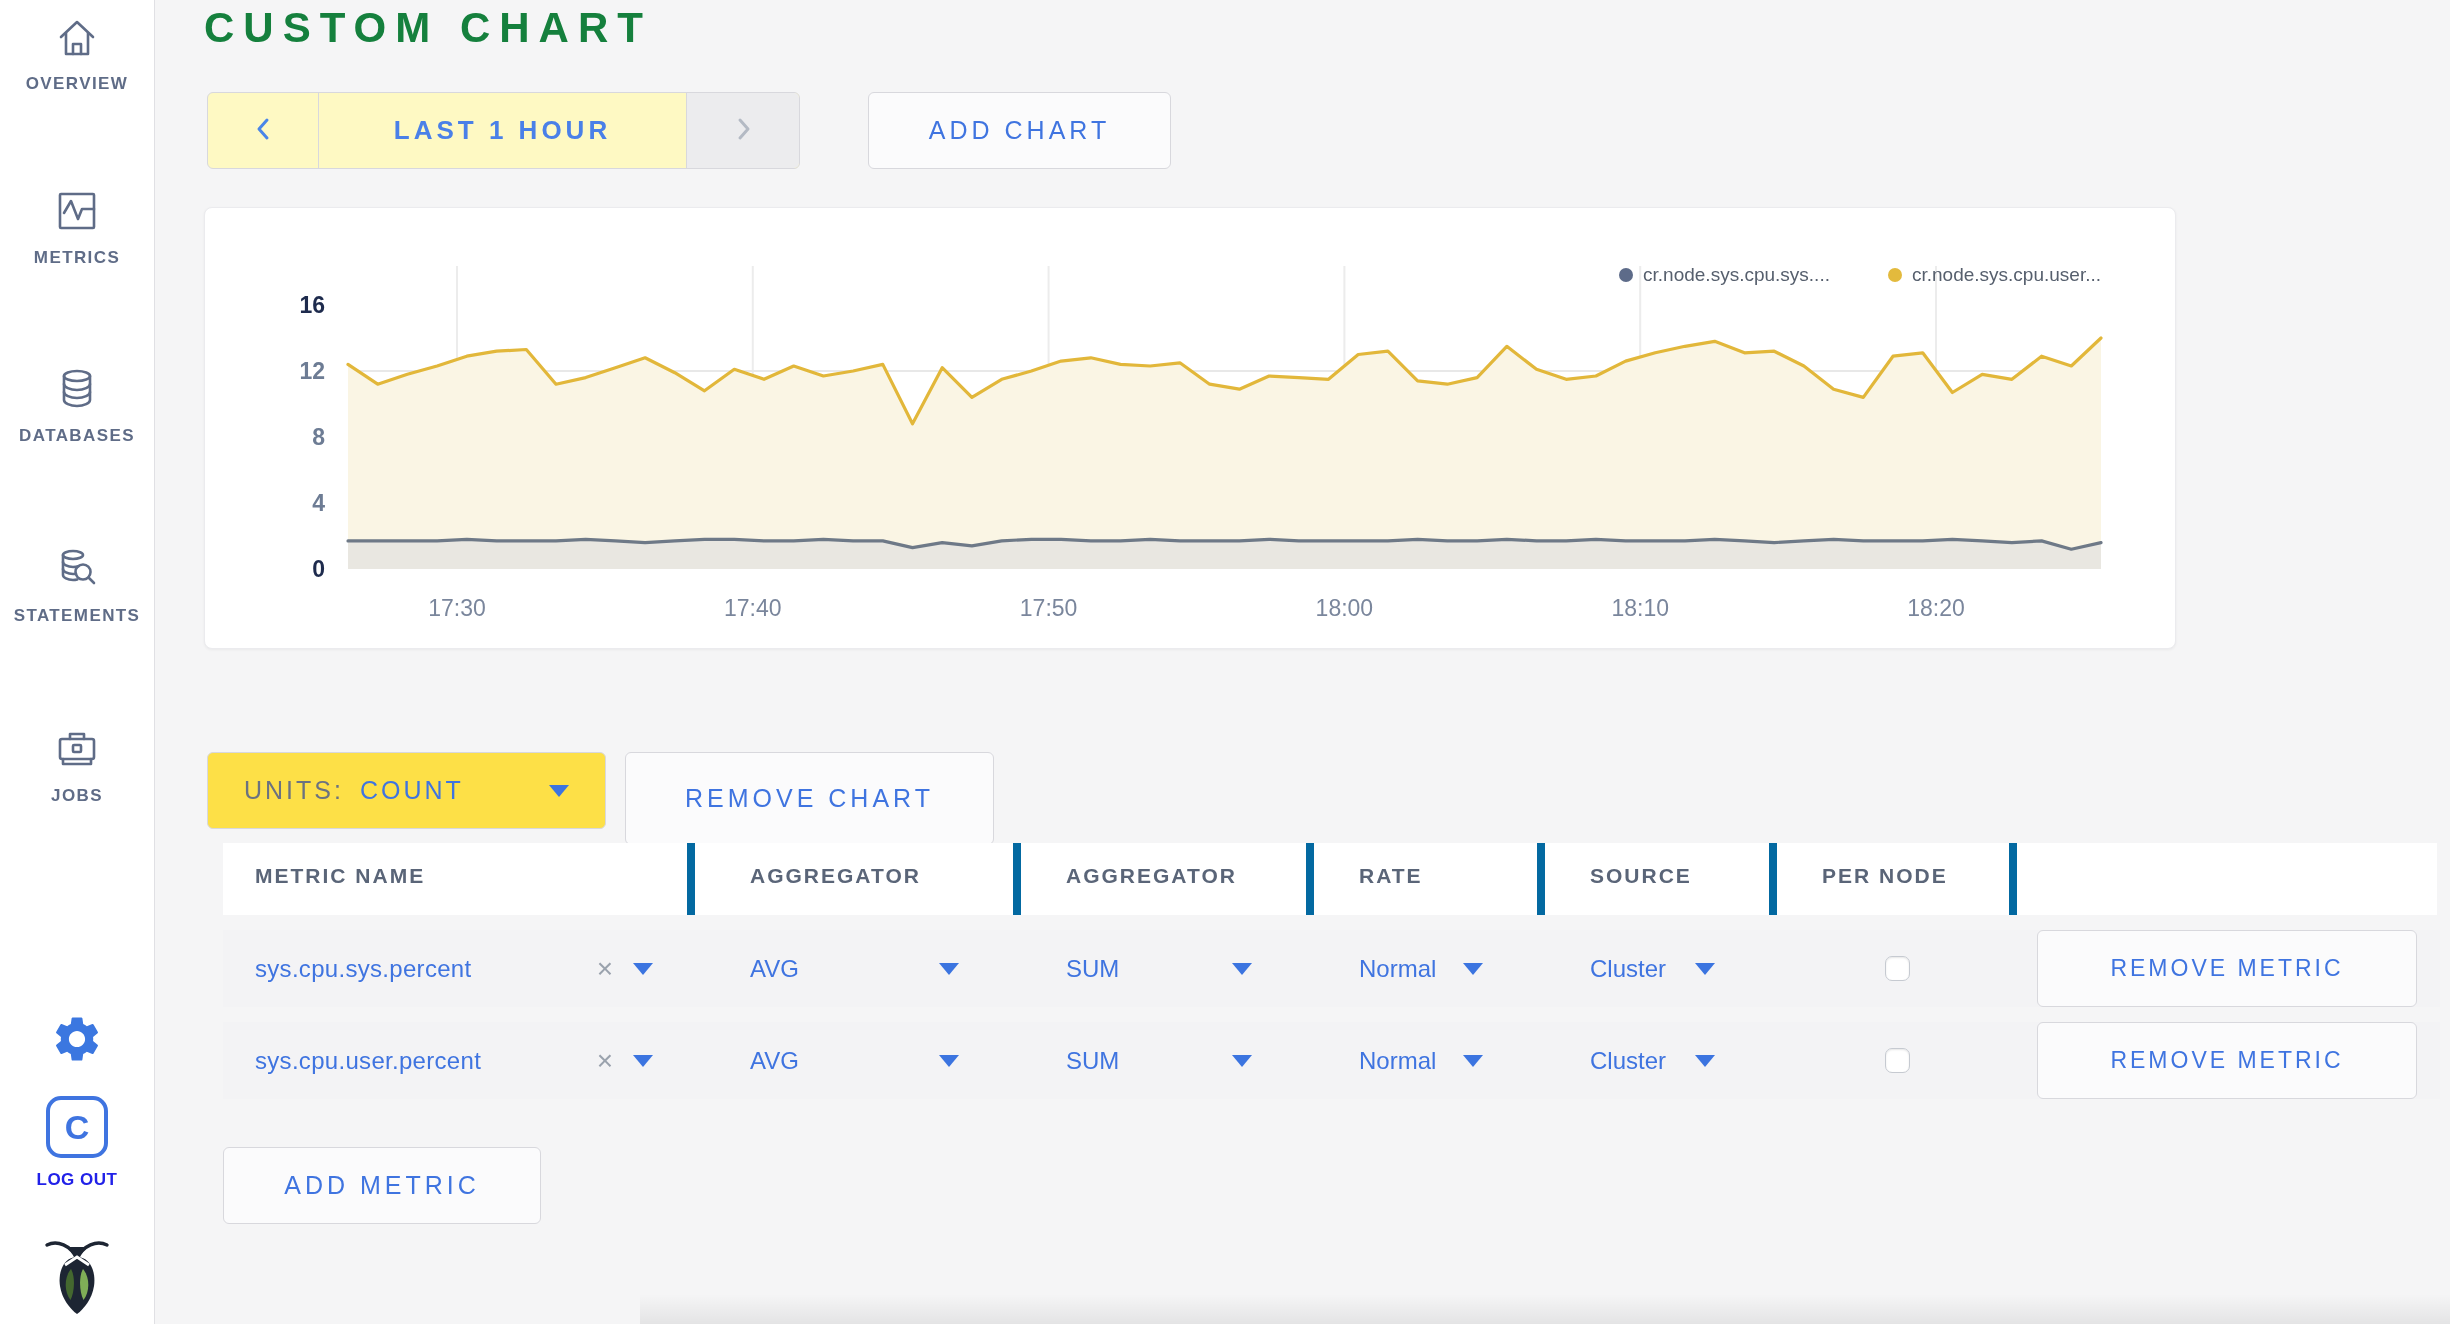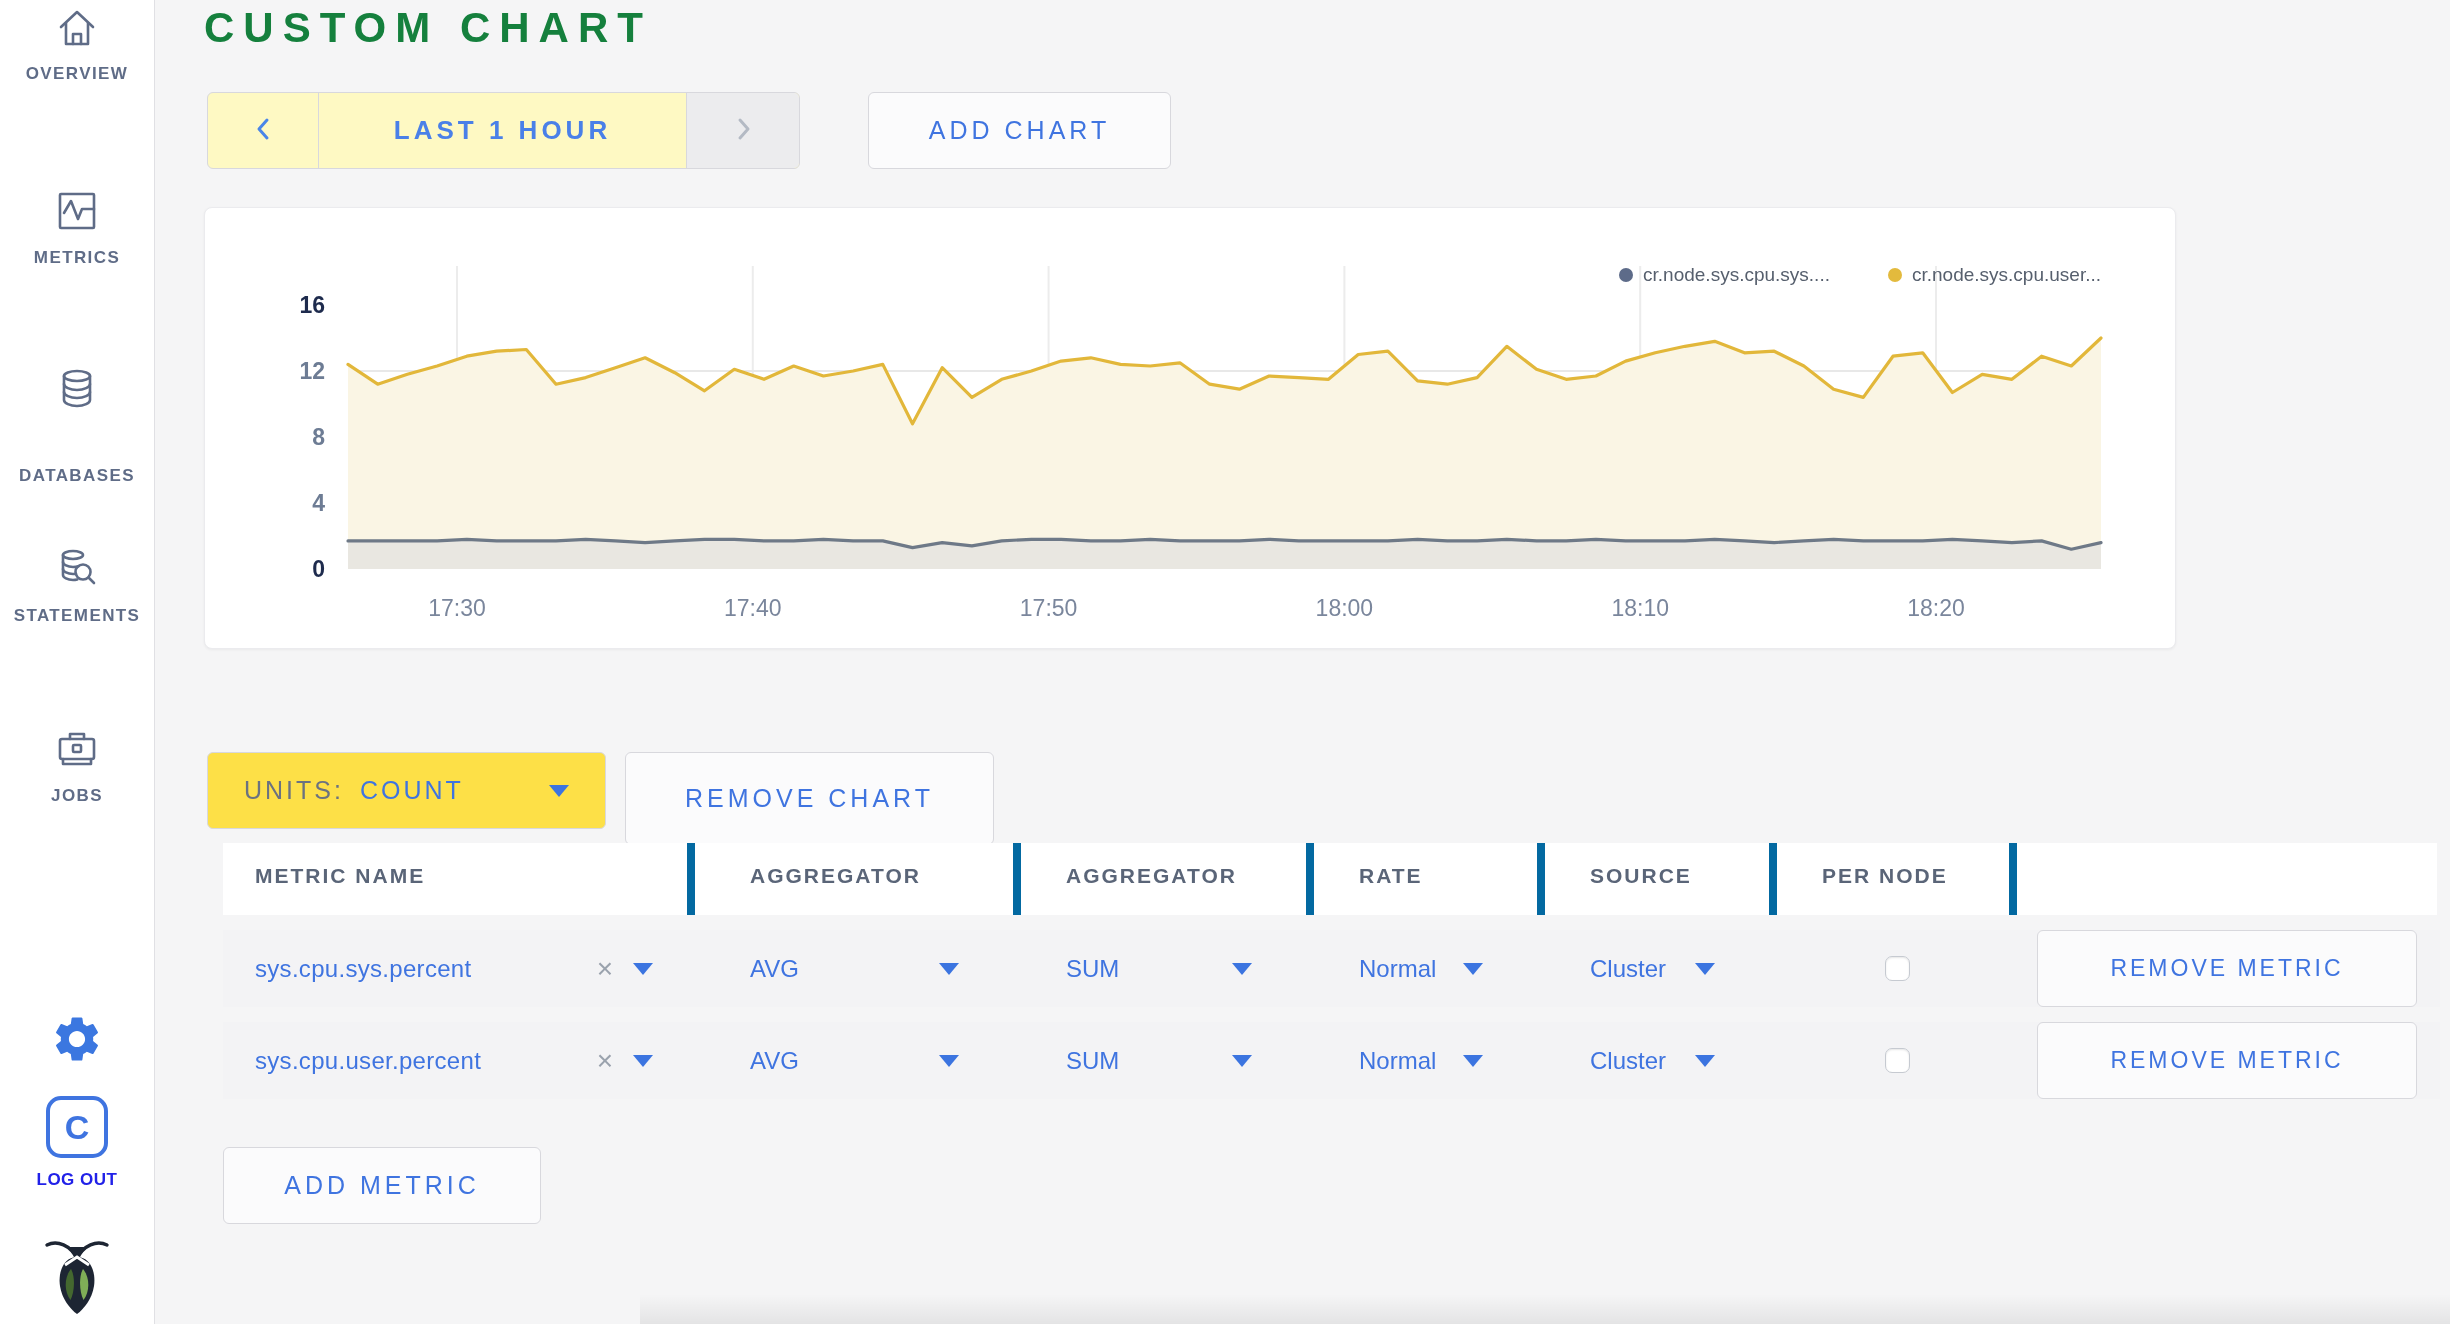--- a/index.html
+++ b/index.html
@@ -138,42 +138,42 @@
     pointer-events:none;
   }
 </style>
 </head>
 <body>
 
 <div id="app">
 
   <aside class="sidebar">
 
-    <div class="nav-item" style="top:4px;">
+    <div class="nav-item" style="top:14px;">
       <span class="nav-icon">
         <svg class="nav-svg" width="46" height="44" viewBox="0 0 46 44">
           <path d="M7 21 L23 6 L39 21"></path>
           <path d="M12 17 V38 H34 V17"></path>
           <path d="M19 38 V28 H27 V38"></path>
         </svg>
       </span>
       <span class="nav-label">OVERVIEW</span>
     </div>
 
     <div class="nav-item" style="top:188px;">
       <span class="nav-icon">
         <svg class="nav-svg" width="46" height="46" viewBox="0 0 46 46">
           <rect x="6" y="6" width="34" height="34" rx="1"></rect>
           <polyline points="10,25 17,13 24,31 28,21 40,21"></polyline>
         </svg>
       </span>
       <span class="nav-label">METRICS</span>
     </div>
 
-    <div class="nav-item" style="top:366px;gap:40px;">
+    <div class="nav-item" style="top:366px;">
       <span class="nav-icon">
         <svg class="nav-svg" width="46" height="46" viewBox="0 0 46 46">
           <ellipse cx="23" cy="10" rx="13" ry="5"></ellipse>
           <path d="M10 10 V34 C10 37 16 40 23 40 C30 40 36 37 36 34 V10"></path>
           <path d="M10 18 C10 21 16 24 23 24 C30 24 36 21 36 18"></path>
           <path d="M10 26 C10 29 16 32 23 32 C30 32 36 29 36 26"></path>
         </svg>
       </span>
       <span class="nav-label">DATABASES</span>
     </div>

